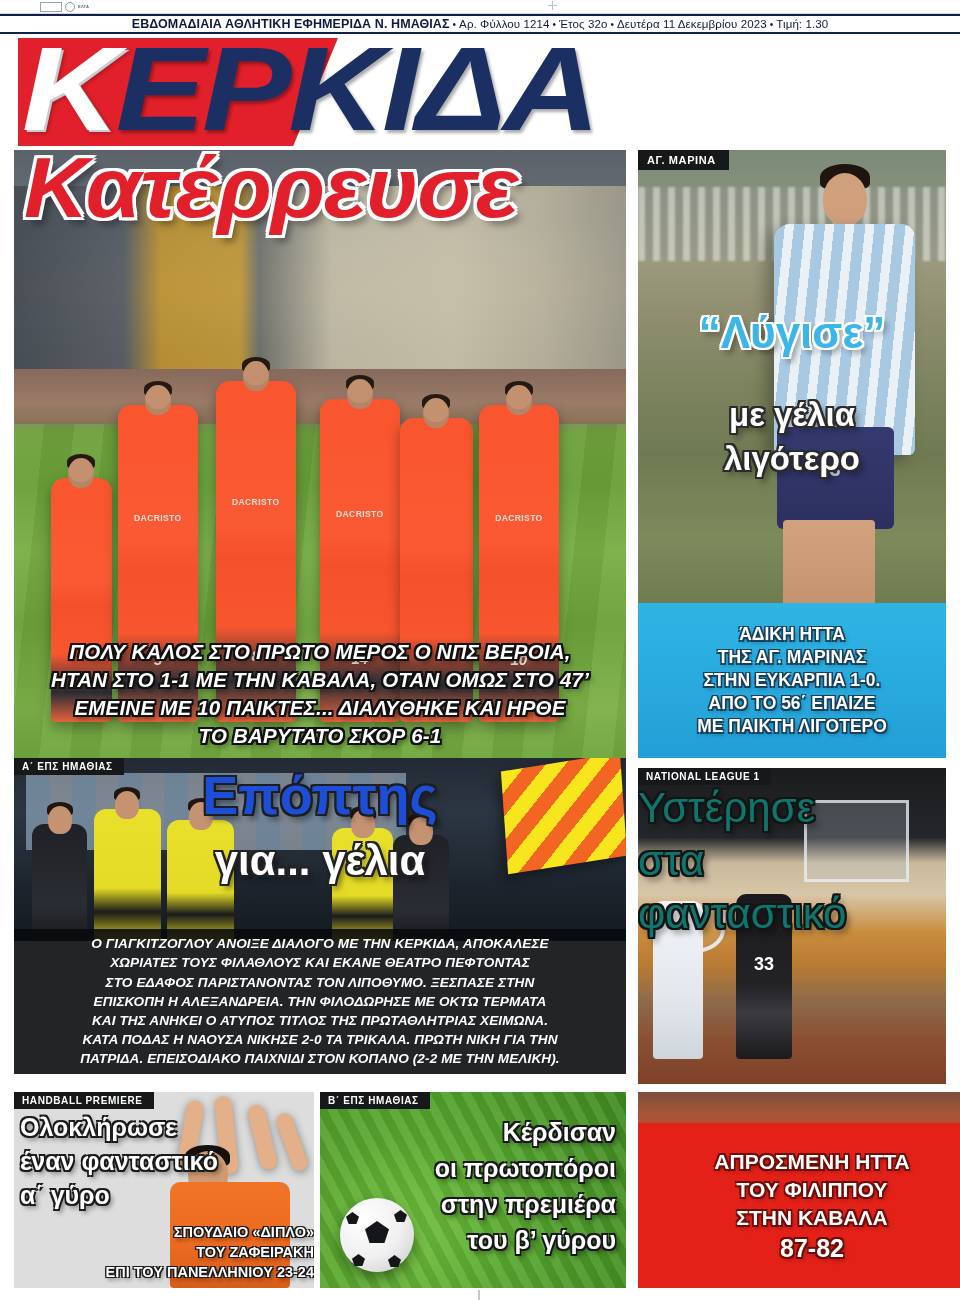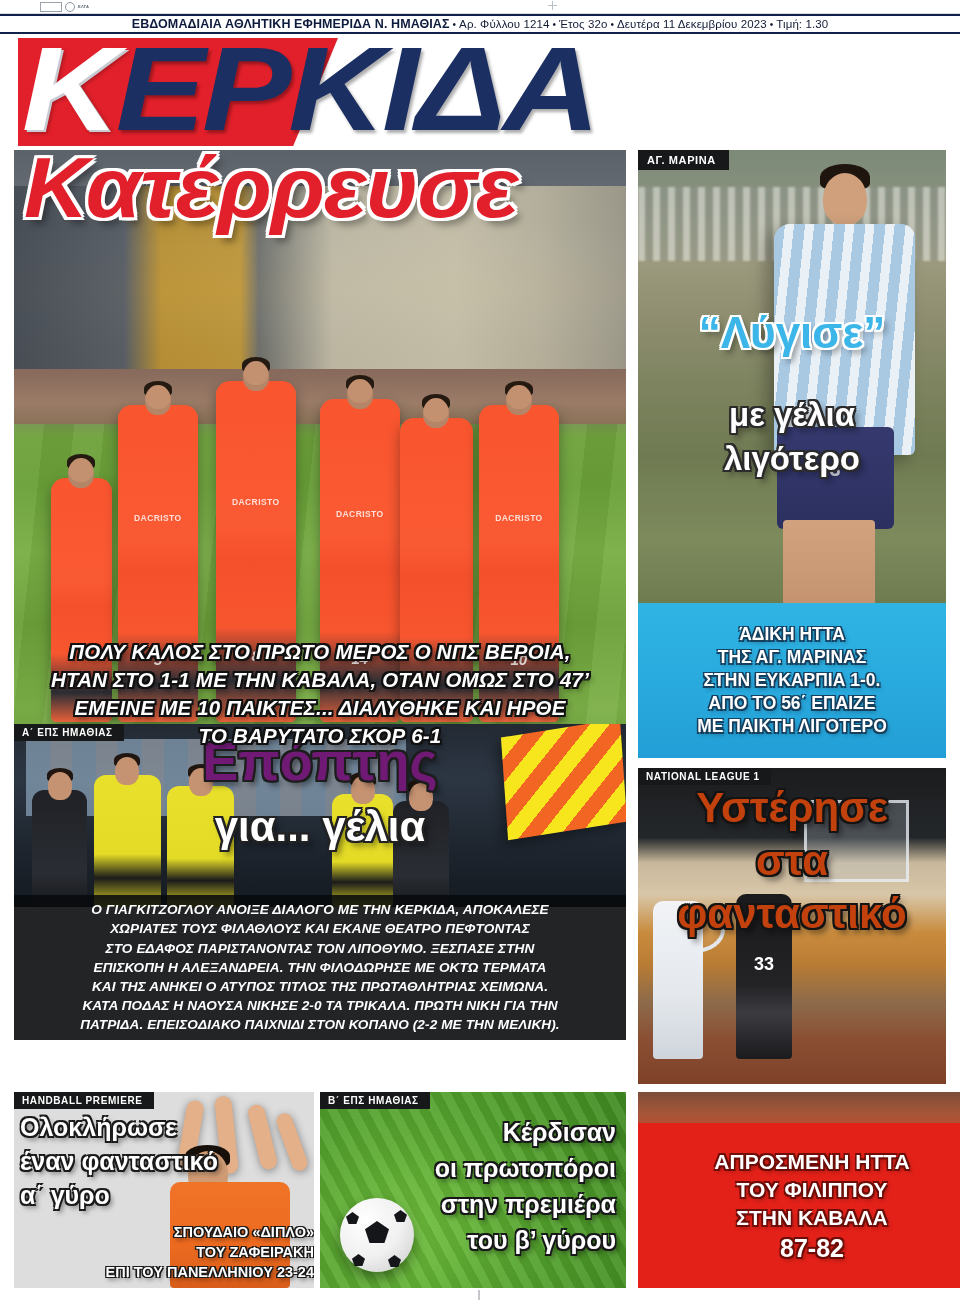--- a/index.html
+++ b/index.html
@@ -247,21 +247,21 @@
     text-align: center;
   }
   .agm-blue-box .in div {
     font-size: 17.5px; font-weight: bold; line-height: 23px; color: #fff;
     text-shadow: -1.5px -1.5px 0 #17405e, 1.5px -1.5px 0 #17405e,
                  -1.5px 1.5px 0 #17405e, 1.5px 1.5px 0 #17405e,
                  2px 3px 4px rgba(0,0,0,.35);
   }
 
   
-  #eps-a { left: 14px; top: 724px; width: 612px; height: 316px; }
+  #eps-a { left: 14px; top: 758px; width: 612px; height: 316px; }
   .epsa-photo {
     position: absolute; left: 0; top: 0; width: 100%; height: 58%;
     background: linear-gradient(to bottom, #232a34 0%, #2c3643 30%, #1d242d 70%, #141a21 100%);
   }
   .epsa-banner {
     position: absolute; left: 2%; top: 8%; width: 62%; height: 42%;
     background: repeating-linear-gradient(90deg,
       rgba(170,200,225,.55) 0 24px, rgba(225,235,245,.45) 24px 46px);
     filter: blur(.6px);
   }
@@ -282,21 +282,21 @@
   .flag {
     position: absolute; right: 2px; top: 2%; width: 120px; height: 56%;
     background: repeating-linear-gradient(135deg,
       #f7e51e 0 16px, #f26522 16px 32px);
     transform: rotate(-4deg) skewY(-5deg);
     box-shadow: -4px 4px 12px rgba(0,0,0,.4);
   }
   .epsa-h1 {
     position: absolute; left: 0; right: 0; top: 2%; z-index: 10; text-align: center;
     font-size: 54px; font-weight: bold; line-height: 62px;
-    color: #701a75;
+    color: #1d4ed8;
     text-shadow:
       -2px -2px 0 #1d1d1d, 2px -2px 0 #1d1d1d, -2px 2px 0 #1d1d1d, 2px 2px 0 #1d1d1d,
       0 -2px 0 #1d1d1d, 0 2px 0 #1d1d1d, -2px 0 0 #1d1d1d, 2px 0 0 #1d1d1d,
       4px 5px 6px rgba(0,0,0,.5);
   }
   .epsa-h2 {
     position: absolute; left: 0; right: 0; top: 24%; z-index: 10; text-align: center;
     font-size: 42px; font-weight: bold; line-height: 54px;
     color: #fff;
     text-shadow:
@@ -346,23 +346,23 @@
   .nl-p1-num {
     position: absolute; left: 50%; top: 36%; transform: translateX(-50%);
     color: #fff; font-size: 18px; font-weight: bold;
   }
   .nl-p2 {
     position: absolute; left: 5%; top: 42%; width: 16%; height: 50%;
     background: linear-gradient(to bottom, #f1f3f6 0%, #e4e8ed 60%, #cfd5dc 100%);
     border-radius: 10px 10px 4px 4px;
   }
   .nl-h {
-    position: absolute; left: 0; right: 0; top: 4%; z-index: 10; text-align: center;
-    font-size: 42px; font-weight: bold; line-height: 53px;
-    color: #c2410c;
+    position: absolute; left: 0; right: 0; top: 4%; z-index: 10; 
+    font-size: 42px; font-weight: normal; line-height: 53px;
+    color: #0f766e;
     text-shadow:
       -2px -2px 0 #141414, 2px -2px 0 #141414, -2px 2px 0 #141414, 2px 2px 0 #141414,
       0 -2px 0 #141414, 0 2px 0 #141414, -2px 0 0 #141414, 2px 0 0 #141414,
       4px 5px 6px rgba(0,0,0,.55);
   }
 
   
   #handball { left: 14px; top: 1092px; width: 300px; height: 196px; }
   .hb-photo {
     position: absolute; inset: 0;

